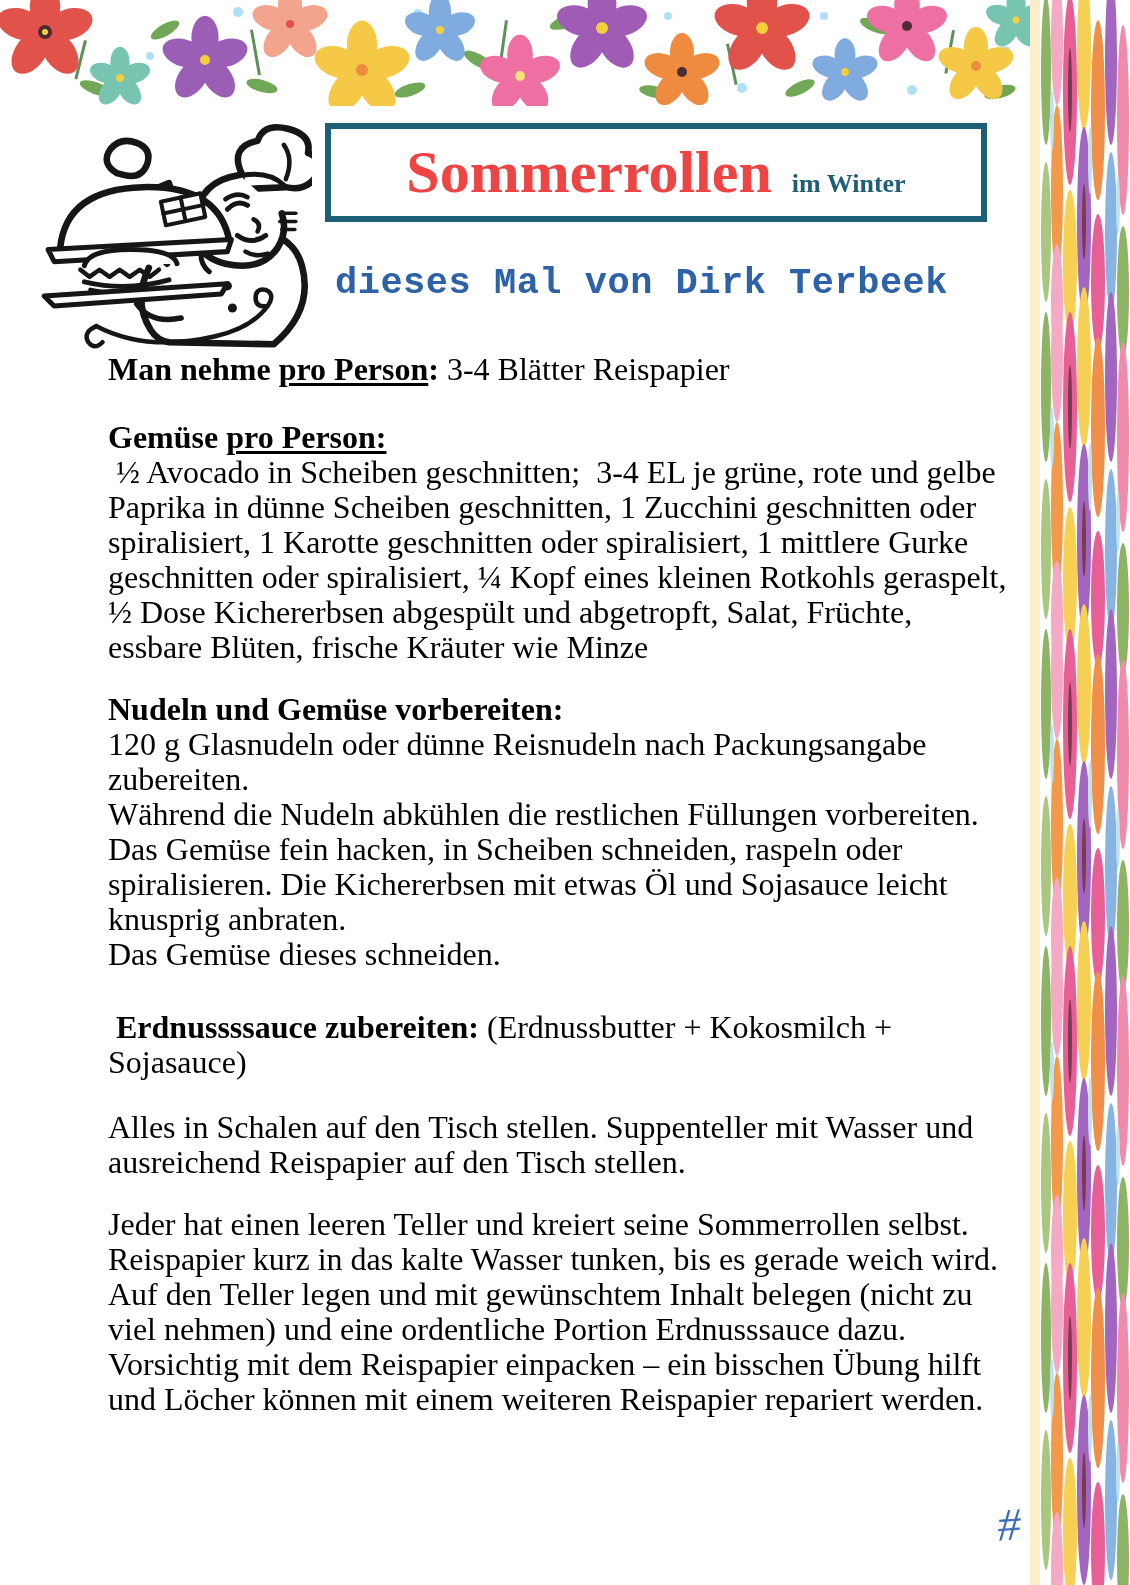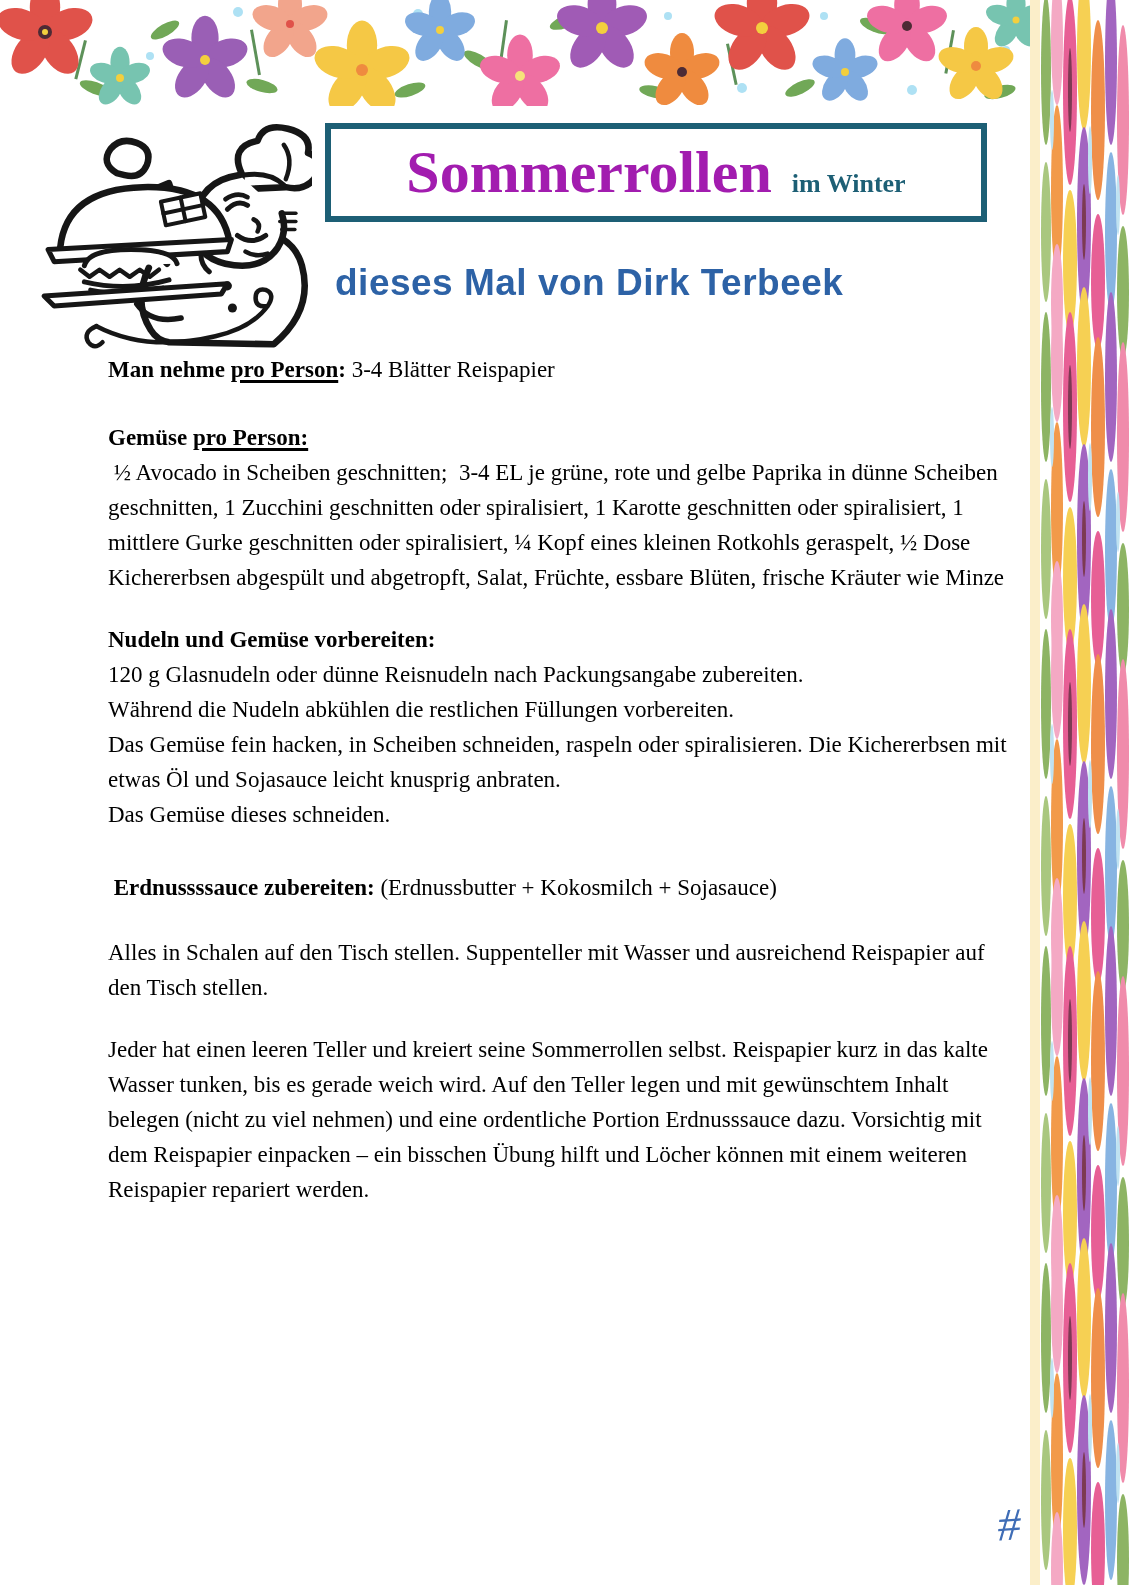--- a/index.html
+++ b/index.html
@@ -10,29 +10,29 @@
   .right-border{position:absolute;right:0;top:0;width:100px;height:1585px;}
   .top-border svg,.right-border svg{display:block;width:100%;height:100%;}
   
   .chef{position:absolute;left:30px;top:116px;width:282px;height:238px;}
   .chef svg{width:100%;height:100%;}
   
   .title-box{position:absolute;left:325px;top:123px;width:662px;height:99px;
              border:6px solid #1d5f75;box-sizing:border-box;
              display:flex;align-items:baseline;justify-content:center;
              background:#ffffff;}
-  .title-main{font-weight:bold;font-size:60px;line-height:87px;color:#a21caf;
+  .title-main{font-weight:bold;font-size:60px;line-height:87px;color:#ef4444;
               font-family:"Liberation Serif",serif;}
   .title-suffix{font-weight:bold;font-size:26px;color:#1d5f75;margin-left:20px;
               font-family:"Liberation Serif",serif;}
-  .subtitle{position:absolute;left:335px;top:262px;font-family:Liberation Sans, sans-serif;
+  .subtitle{position:absolute;left:335px;top:262px;font-family:Liberation Mono, monospace;
             font-weight:bold;font-size:37px;color:#2d62a6;letter-spacing:.5px;}
   
   .content{position:absolute;left:108px;top:352px;width:900px;
-           font-size:23px;line-height:35px;}
+           font-size:32px;line-height:35px;}
   .content p{margin:0;white-space:pre-wrap;}
   .b{font-weight:bold;}
   .u{text-decoration:underline;text-decoration-thickness:3px;text-underline-offset:3px;}
   .mt-a{margin-top:33px !important;}
   .mt-b{margin-top:27px !important;}
   .mt-c{margin-top:38px !important;}
   .mt-d{margin-top:30px !important;}
   
   .page-mark{position:absolute;left:998px;top:1498px;font-size:46px;color:#3f6db6;
              font-family:"Liberation Serif",serif;transform:skewX(-10deg) rotate(-4deg);}

